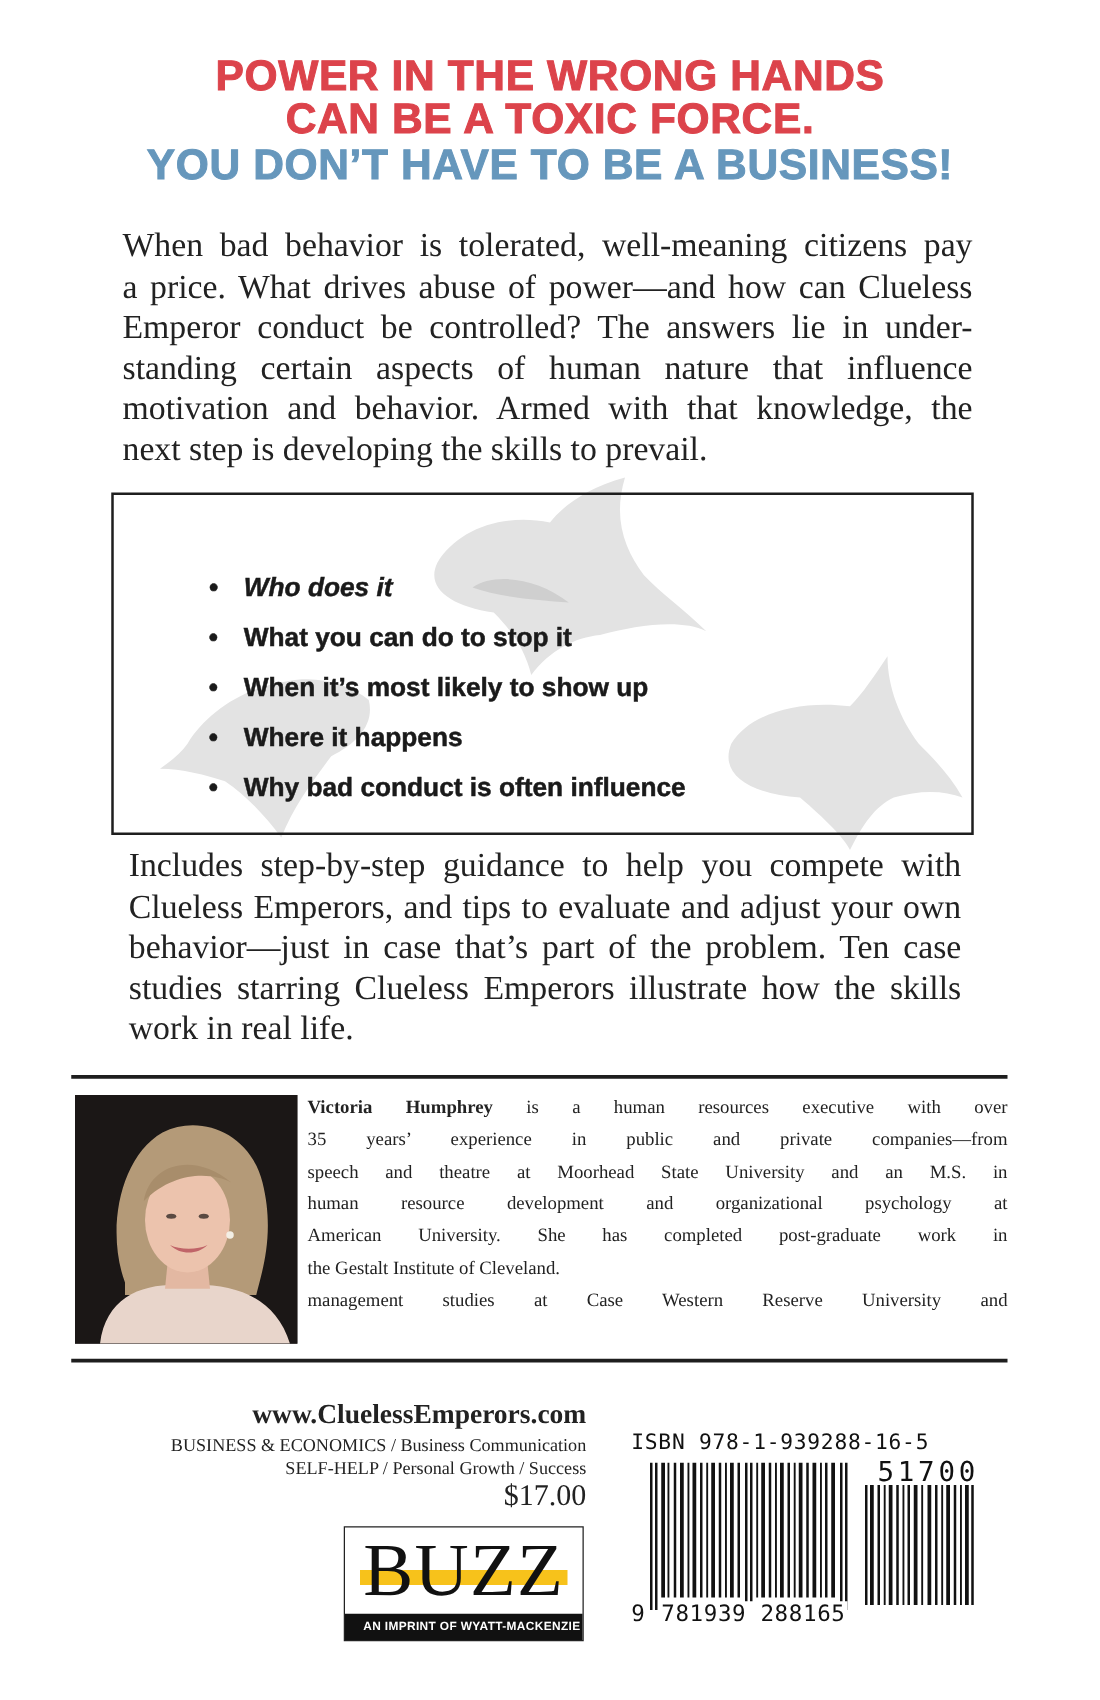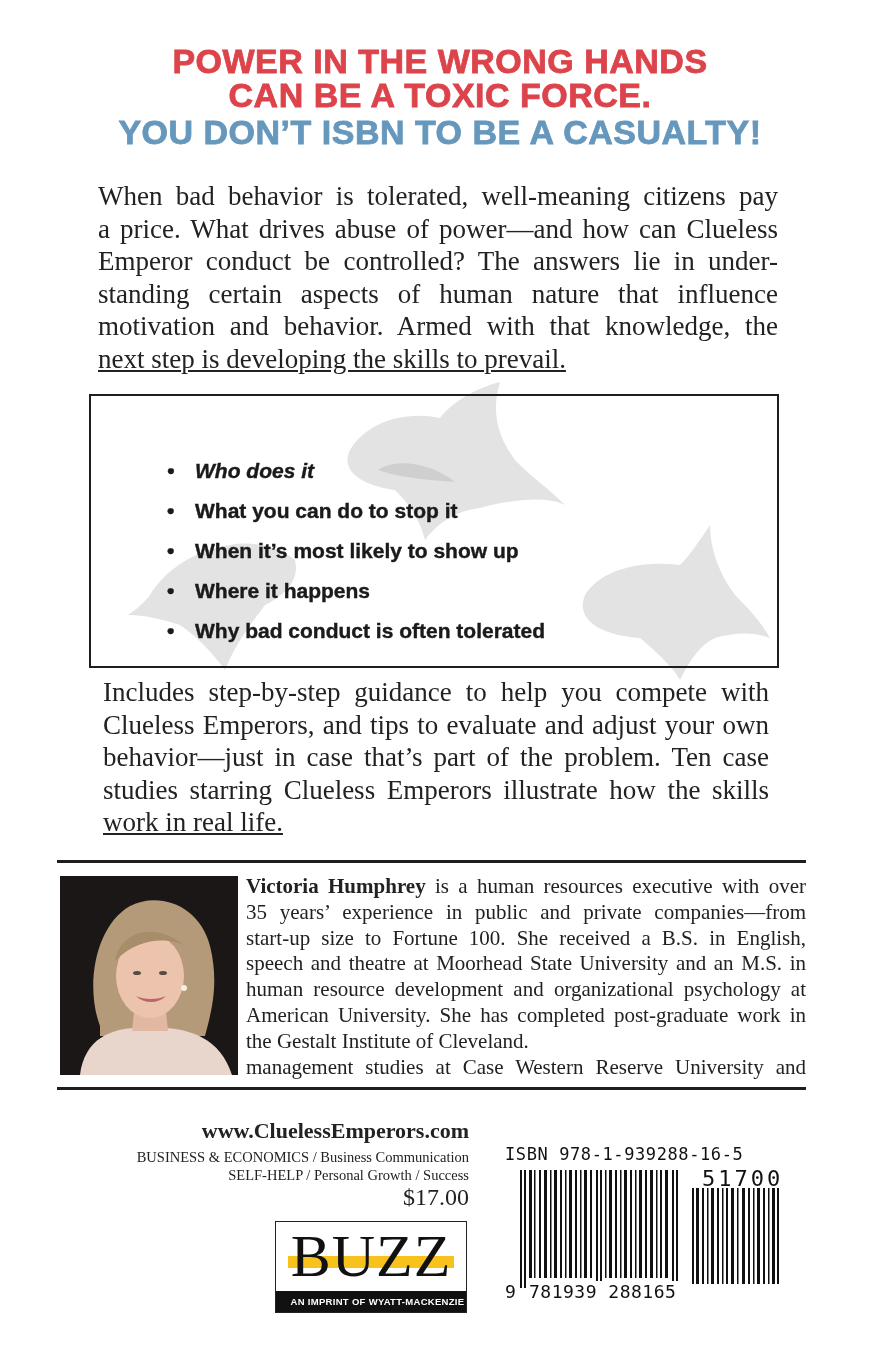--- a/index.html
+++ b/index.html
@@ -15,21 +15,21 @@
   .h-blue { color: #6697bc; font-size: 34px; -webkit-text-stroke: 0.8px #6697bc; }
   #hl1 { top: 44px; }
   #hl2 { top: 78px; }
   #hl3 { top: 115px; }
 
   .para {
     position: absolute; font-size: 27px; line-height: 32.6px;
     text-align: justify; color: #222;
   }
   .para span.line { display: block; text-align: justify; text-align-last: justify; }
-  .para span.line.last { text-align-last: left; text-decoration: underline; }
+  .para span.line.last { text-align-last: left; }
   #intro { left: 98px; top: 180px; width: 680px; }
   #includes { left: 103px; top: 676px; width: 666px; }
 
   
   #sharks { position: absolute; left: 0; top: 370px; width: 880px; height: 310px; }
 
   #learn-box {
     position: absolute; left: 89px; top: 394px; width: 690px; height: 274px;
     border: 2.5px solid #1e1e1e; background: transparent;
   }
@@ -46,21 +46,21 @@
     white-space: nowrap;
   }
   .learn-item .bullet { display: inline-block; width: 28px; }
 
   .rule { position: absolute; left: 57px; width: 749px; height: 3px; background: #1e1e1e; }
   #rule-top { top: 860px; }
   #rule-bottom { top: 1087px; }
 
   #author-photo { position: absolute; left: 60px; top: 876px; width: 178px; height: 199px; background: #1a1616; overflow: hidden; }
 
-  #bio { position: absolute; left: 246px; top: 874px; width: 560px; font-size: 21px; line-height: 25.8px; color: #222; }
+  #bio { position: absolute; left: 246px; top: 874px; width: 560px; font-size: 15px; line-height: 25.8px; color: #222; }
   #bio span.line { display: block; text-align: justify; text-align-last: justify; }
   #bio span.line.last { text-align-last: left; }
   #bio b { font-weight: 700; }
 
   #website { position: absolute; right: 411px; top: 1118px; font-size: 22px; font-weight: 700; color: #222; white-space: nowrap; }
   .category { position: absolute; right: 411px; font-size: 14.5px; color: #222; white-space: nowrap; }
   #cat1 { top: 1149px; }
   #cat2 { top: 1167px; }
   #price { position: absolute; right: 411px; top: 1184px; font-size: 24px; color: #222; }
 
@@ -74,21 +74,21 @@
   #barcode-addon { position: absolute; left: 692px; top: 1188px; width: 88px; height: 96px; }
   #addon-digits { position: absolute; left: 702px; top: 1166px; font-family: "DejaVu Sans Mono", monospace; font-size: 22px; color: #111; letter-spacing: 3px; }
   #ean-first { position: absolute; left: 505px; top: 1281px; font-family: "DejaVu Sans Mono", monospace; font-size: 18px; color: #111; }
   #ean-rest { position: absolute; left: 527px; top: 1281px; font-family: "DejaVu Sans Mono", monospace; font-size: 18px; color: #111; letter-spacing: 0.5px; white-space: nowrap; background: #fff; padding: 0 2px; }
 </style>
 </head>
 <body>
 
 <div class="headline h-red" id="hl1">POWER IN THE WRONG HANDS</div>
 <div class="headline h-red" id="hl2">CAN BE A TOXIC FORCE.</div>
-<div class="headline h-blue" id="hl3">YOU DON’T ISBN TO BE A CASUALTY!</div>
+<div class="headline h-blue" id="hl3">YOU DON’T HAVE TO BE A BUSINESS!</div>
 
 <div class="para" id="intro">
   <span class="line">When bad behavior is tolerated, well-meaning citizens pay</span>
   <span class="line">a price. What drives abuse of power—and how can Clueless</span>
   <span class="line">Emperor conduct be controlled? The answers lie in under-</span>
   <span class="line">standing certain aspects of human nature that influence</span>
   <span class="line">motivation and behavior. Armed with that knowledge, the</span>
   <span class="line last">next step is developing the skills to prevail.</span>
 </div>
 
@@ -104,21 +104,21 @@
   <g fill="#cfcfcf">
     <path d="M378 100 C 395 88, 430 92, 455 112 C 430 110, 400 108, 378 100 Z"></path>
   </g>
 </svg>
 
 <div id="learn-box">
   <div class="learn-item" style="top:63px;font-style:italic;"><span class="bullet">•</span><span>Who does it</span></div>
   <div class="learn-item" style="top:103px;"><span class="bullet">•</span><span>What you can do to stop it</span></div>
   <div class="learn-item" style="top:143px;"><span class="bullet">•</span><span>When it’s most likely to show up</span></div>
   <div class="learn-item" style="top:183px;"><span class="bullet">•</span><span>Where it happens</span></div>
-  <div class="learn-item" style="top:223px;"><span class="bullet">•</span><span>Why bad conduct is often tolerated</span></div>
+  <div class="learn-item" style="top:223px;"><span class="bullet">•</span><span>Why bad conduct is often influence</span></div>
 </div>
 
 <div class="para" id="includes">
   <span class="line">Includes step-by-step guidance to help you compete with</span>
   <span class="line">Clueless Emperors, and tips to evaluate and adjust your own</span>
   <span class="line">behavior—just in case that’s part of the problem. Ten case</span>
   <span class="line">studies starring Clueless Emperors illustrate how the skills</span>
   <span class="line last">work in real life.</span>
 </div>
 
@@ -143,21 +143,20 @@
 
     <path d="M76 120 C 84 128, 98 128, 106 120 C 98 124, 84 124, 76 120 Z" fill="#c06468"></path>
 
     <circle cx="124" cy="112" r="3" fill="#f3efe5"></circle>
   </svg>
 </div>
 
 <div id="bio">
   <span class="line"><b>Victoria Humphrey</b><span> is a human resources executive with over</span></span>
   <span class="line">35 years’ experience in public and private companies—from</span>
-  <span class="line">start-up size to Fortune 100. She received a B.S. in English,</span>
   <span class="line">speech and theatre at Moorhead State University and an M.S. in</span>
   <span class="line">human resource development and organizational psychology at</span>
   <span class="line">American University. She has completed post-graduate work in</span>
   <span class="line last">the Gestalt Institute of Cleveland.</span>
   <span class="line">management studies at Case Western Reserve University and</span>
 </div>
 
 <div class="rule" id="rule-bottom"></div>
 
 <div id="website">www.CluelessEmperors.com</div>

